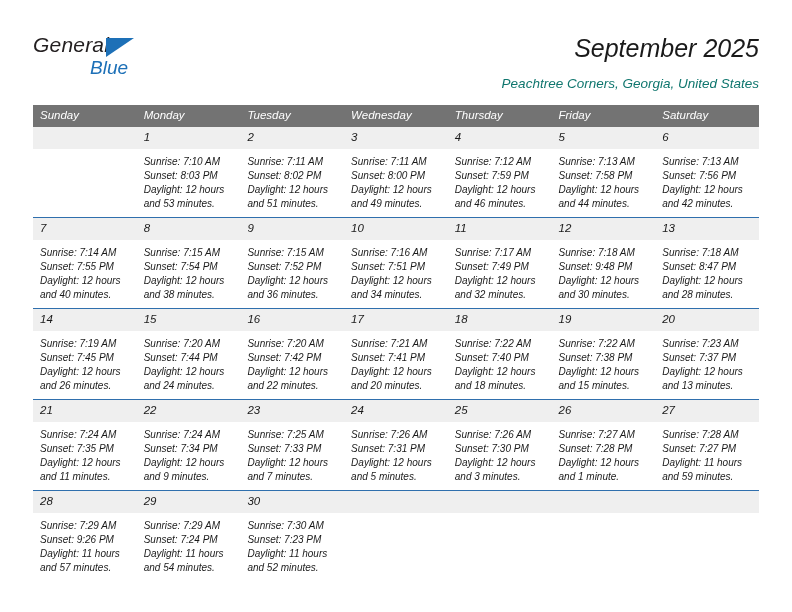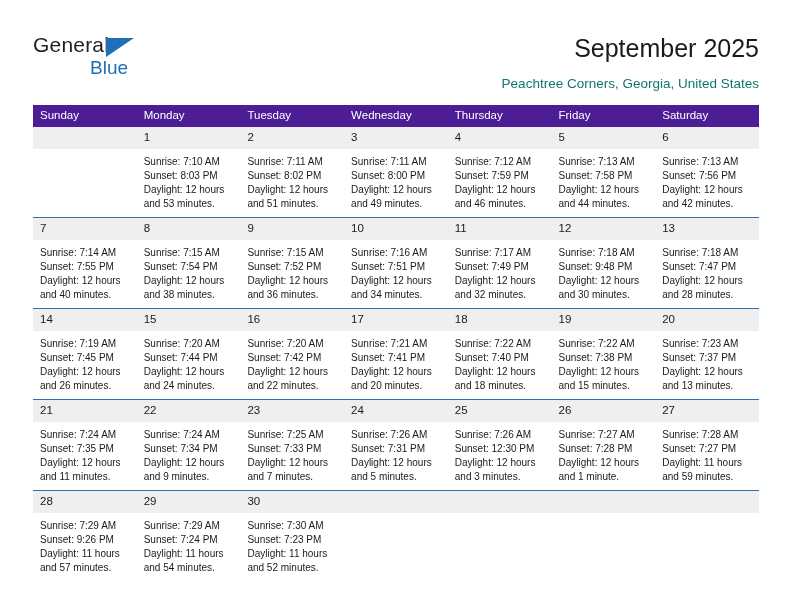--- a/index.html
+++ b/index.html
@@ -12,20 +12,21 @@
     height: 612px;
     font-family: "Liberation Sans", sans-serif;
     color: #000000;
     overflow: hidden;
   }
   .page {
     position: relative;
     width: 780px;
     height: 612px;
     box-sizing: border-box;
+    font-style: italic;
   }
 
   
   .header {
     position: absolute;
     left: 0;
     top: 0;
     width: 792px;
     height: 100px;
   }
@@ -92,21 +93,21 @@
     width: 726px;
   }
   table.cal {
     border-collapse: collapse;
     table-layout: fixed;
     width: 726px;
   }
   table.cal col { width: 103.714px; }
 
   thead th {
-    background: #4c1d95;
+    background: #737373;
     color: #ffffff;
     font-size: 11.5px;
     font-weight: normal;
     text-align: left;
     padding: 4px 0 5px 7px;
     height: 11px;
     line-height: 13px;
     border: none;
   }
 
@@ -309,21 +310,21 @@
                   <div>Sunset: 9:48 PM</div>
                   <div class="daylight">Daylight: 12 hours and 30 minutes.</div>
                 </div>
               </div>
             </td>
             <td>
               <div class="cell-inner">
                 <div class="daynum">13</div>
                 <div class="details">
                   <div>Sunrise: 7:18 AM</div>
-                  <div>Sunset: 7:47 PM</div>
+                  <div>Sunset: 8:47 PM</div>
                   <div class="daylight">Daylight: 12 hours and 28 minutes.</div>
                 </div>
               </div>
             </td>
           </tr>
           <tr class="week-row">
             <td>
               <div class="cell-inner">
                 <div class="daynum">14</div>
                 <div class="details">
@@ -433,21 +434,21 @@
                   <div>Sunset: 7:31 PM</div>
                   <div class="daylight">Daylight: 12 hours and 5 minutes.</div>
                 </div>
               </div>
             </td>
             <td>
               <div class="cell-inner">
                 <div class="daynum">25</div>
                 <div class="details">
                   <div>Sunrise: 7:26 AM</div>
-                  <div>Sunset: 12:30 PM</div>
+                  <div>Sunset: 7:30 PM</div>
                   <div class="daylight">Daylight: 12 hours and 3 minutes.</div>
                 </div>
               </div>
             </td>
             <td>
               <div class="cell-inner">
                 <div class="daynum">26</div>
                 <div class="details">
                   <div>Sunrise: 7:27 AM</div>
                   <div>Sunset: 7:28 PM</div>

